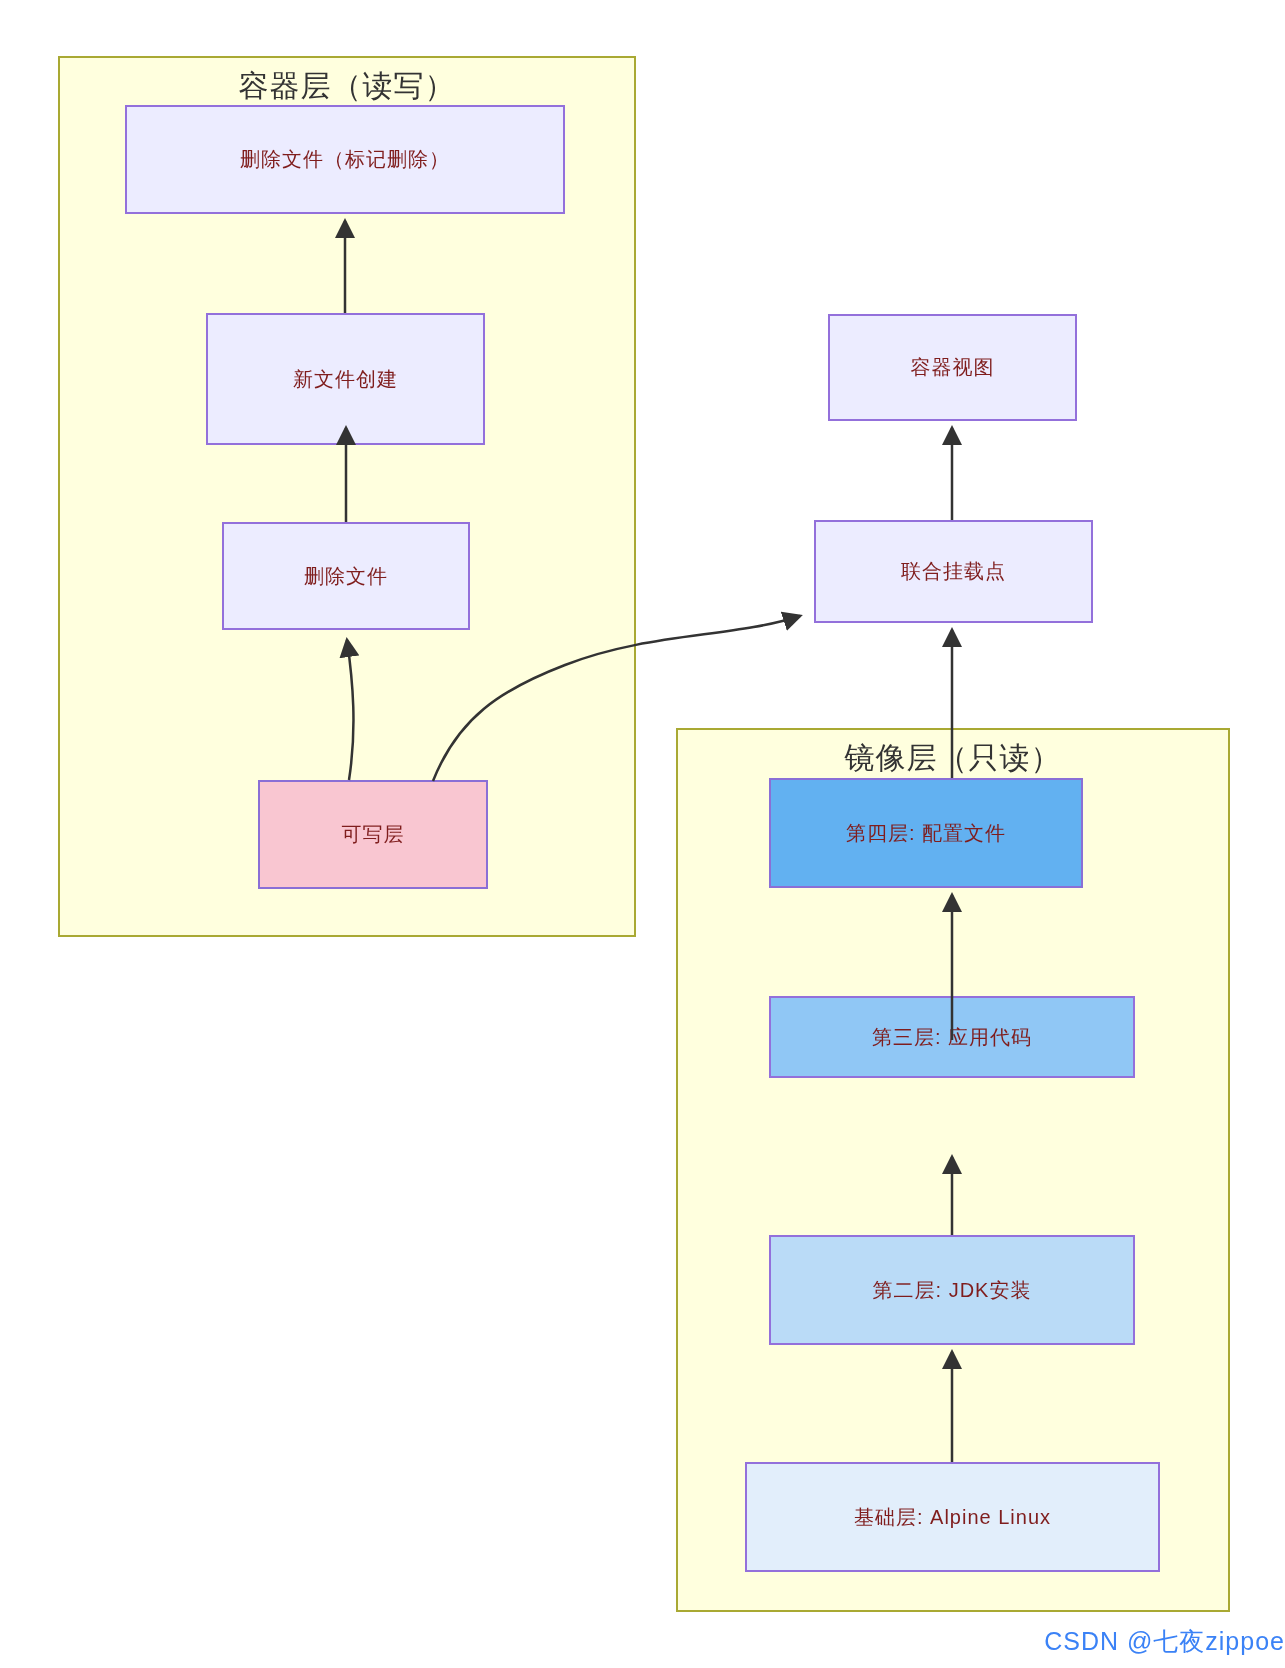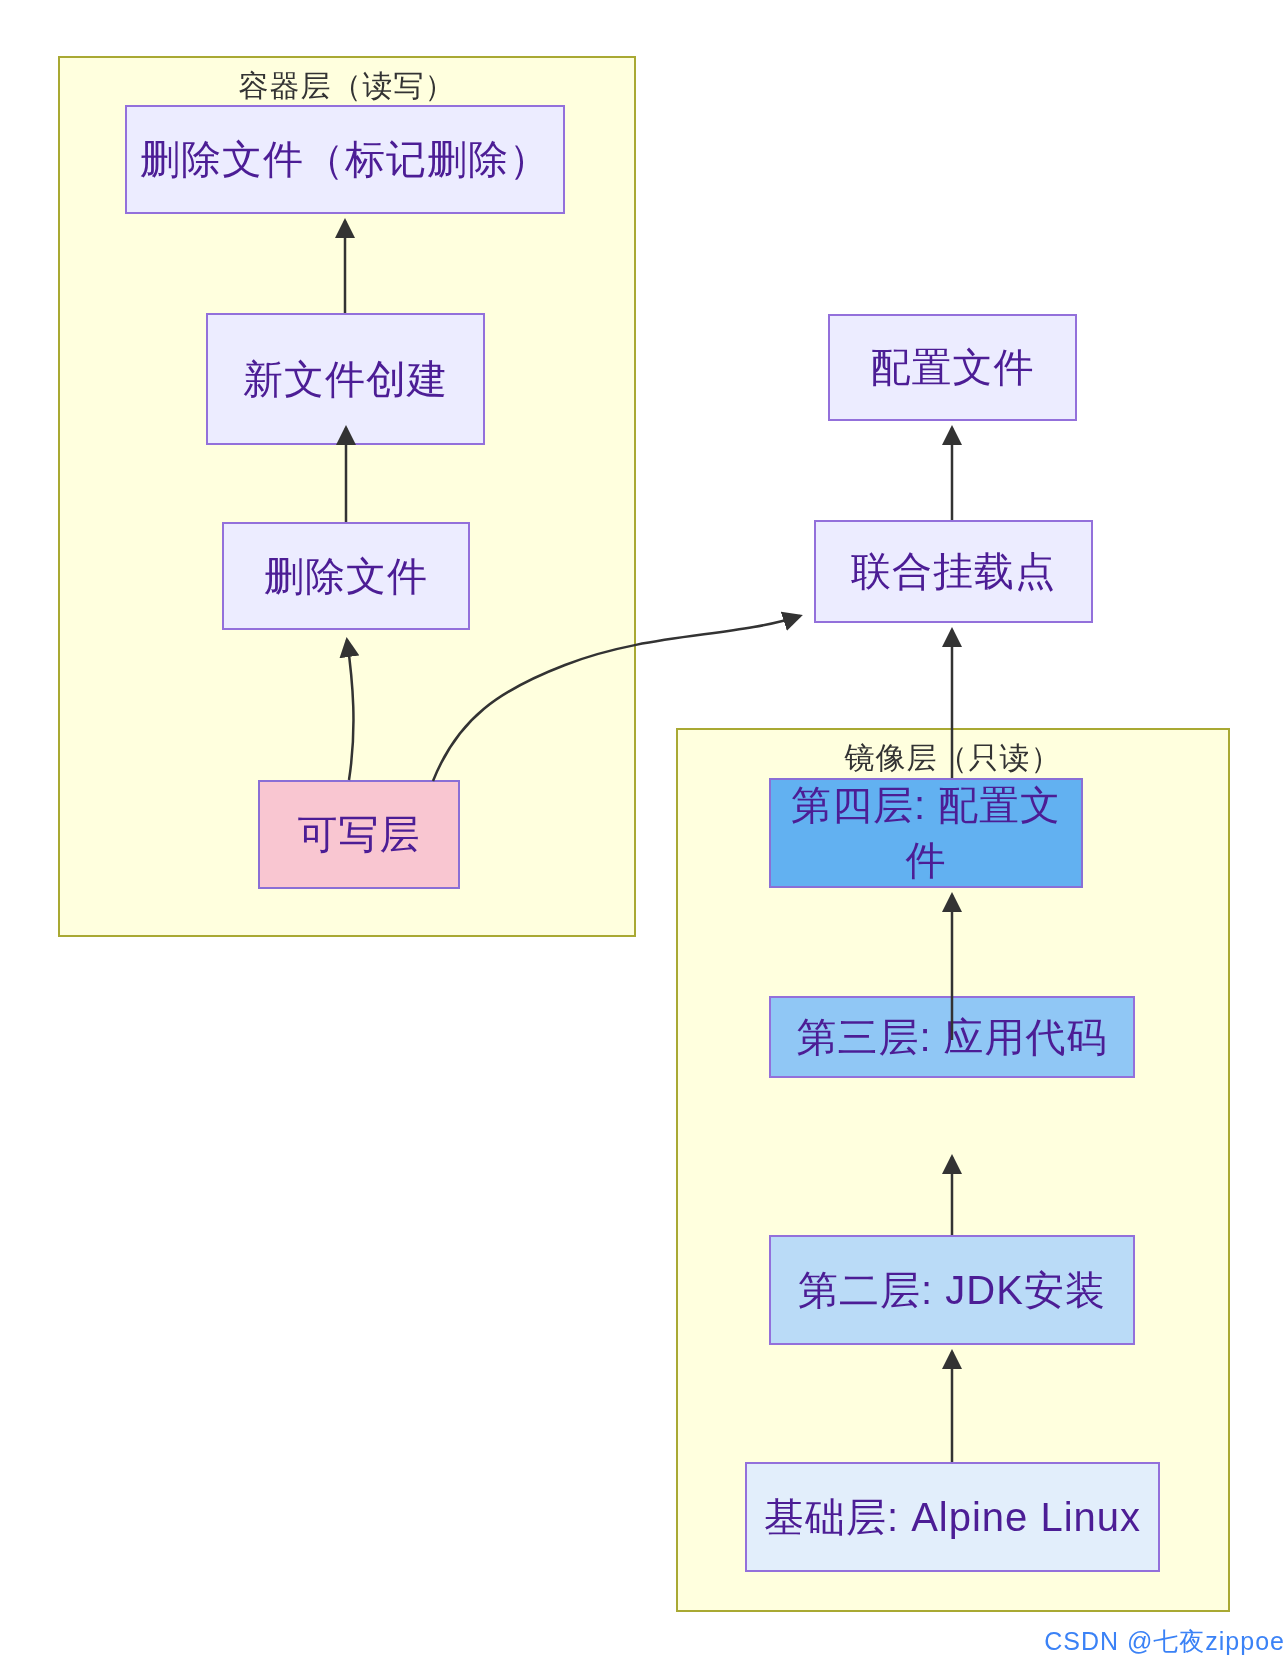--- a/index.html
+++ b/index.html
@@ -27,32 +27,32 @@
     letter-spacing:1px;
   }
   .node{
     position:absolute;
     box-sizing:border-box;
     border:2px solid #9370db;
     background:#ececff;
     display:flex;
     align-items:center;
     justify-content:center;
-    font-size:40px;
-    color:#4c1d95;
+    font-size:20px;
+    color:#7f1d1d;
     text-align:center;
     letter-spacing:1px;
   }
   #sg-container{left:58px;top:56px;width:578px;height:881px;}
   #sg-image{left:676px;top:728px;width:554px;height:884px;}
 
   #node-delete-file {left:125px;top:105px;width:440px;height:109px;}
   #node-new-file    {left:206px;top:313px;width:279px;height:132px;}
   #node-data-modify {left:222px;top:522px;width:248px;height:108px;}
-  #node-writable    {left:258px;top:780px;width:202px;height:109px;background:#f9c6d1;border-color:#8a6fd6;font-family:Liberation Mono, monospace;}
+  #node-writable    {left:258px;top:780px;width:230px;height:109px;background:#f9c6d1;border-color:#8a6fd6;font-family:Liberation Mono, monospace;}
   #node-view        {left:828px;top:314px;width:249px;height:107px;}
   #node-union       {left:814px;top:520px;width:279px;height:103px;}
   #node-layer4      {left:769px;top:778px;width:314px;height:110px;background:#62b1f1;border-color:#8a6fd6;}
   #node-layer3      {left:769px;top:996px;width:366px;height:82px;background:#90c7f5;}
   #node-layer2      {left:769px;top:1235px;width:366px;height:110px;background:#badbf7;}
   #node-base        {left:745px;top:1462px;width:415px;height:110px;background:#e2eefb;}
 
   .edges{
     position:absolute;left:0;top:0;width:1285px;height:1668px;
     pointer-events:none;
@@ -75,21 +75,21 @@
   </div>
 
   <div class="subgraph" id="sg-image">
     <div class="subgraph-title">镜像层（只读）</div>
   </div>
 
   <div class="node" id="node-delete-file">删除文件（标记删除）</div>
   <div class="node" id="node-new-file">新文件创建</div>
   <div class="node" id="node-data-modify">删除文件</div>
   <div class="node" id="node-writable">可写层</div>
-  <div class="node" id="node-view">配置文件</div>
+  <div class="node" id="node-view">容器视图</div>
   <div class="node" id="node-union">联合挂载点</div>
   <div class="node" id="node-layer4">第四层: 配置文件</div>
   <div class="node" id="node-layer3">第三层: 应用代码</div>
   <div class="node" id="node-layer2">第二层: JDK安装</div>
   <div class="node" id="node-base">基础层: Alpine Linux</div>
 
   <svg class="edges" viewBox="0 0 1285 1668" xmlns="http://www.w3.org/2000/svg">
     <defs>
       <marker id="arrow" viewBox="0 0 10 10" refX="8.5" refY="5" markerWidth="8" markerHeight="8" orient="auto" markerUnits="strokeWidth">
         <path d="M0,0 L10,5 L0,10 z" fill="#333333"></path>

